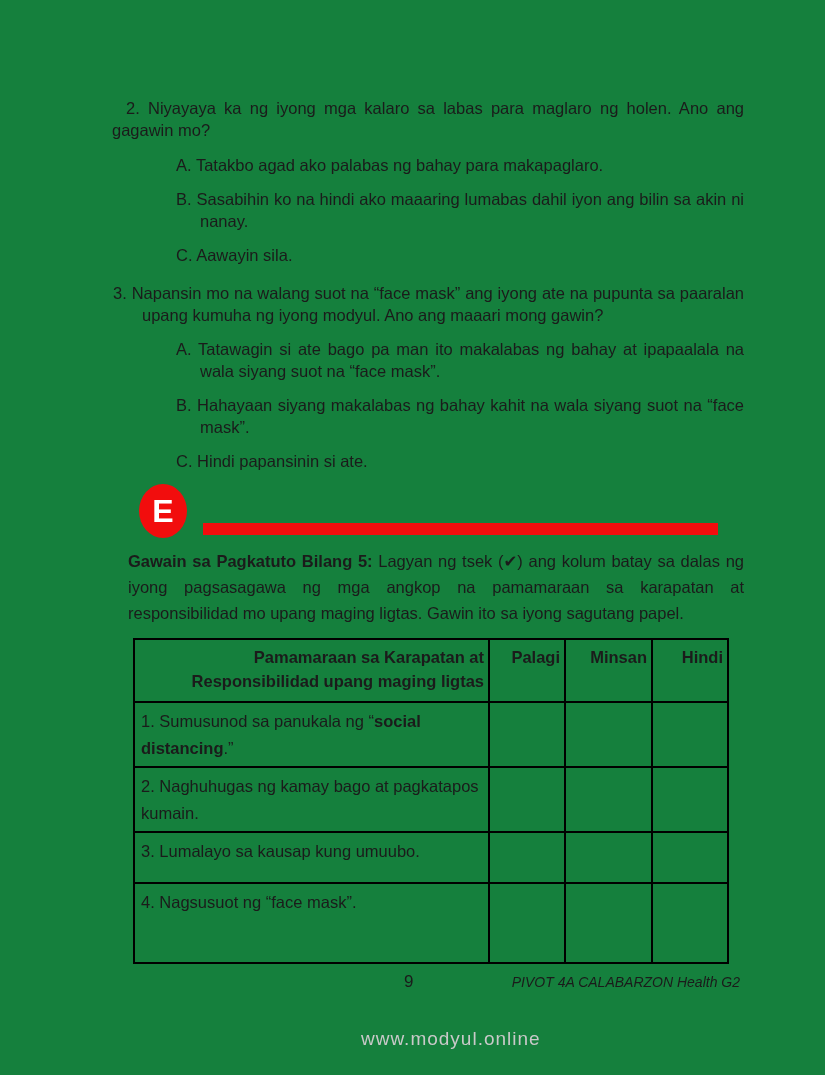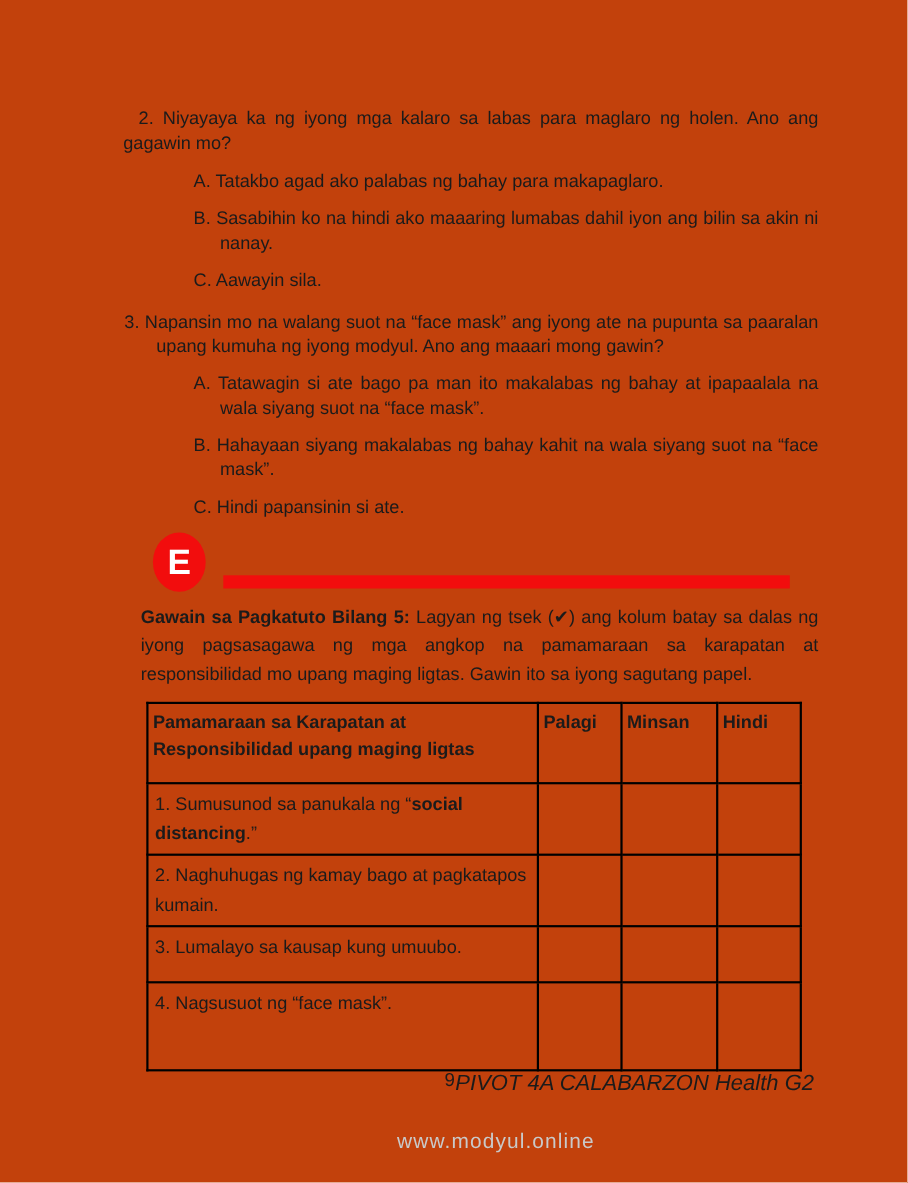--- a/index.html
+++ b/index.html
@@ -1,21 +1,21 @@
 <!DOCTYPE html>
 <html><head>
 <meta charset="utf-8">
 <style>
   * { box-sizing: border-box; margin: 0; padding: 0; }
   html, body { background: #ffffff; }
   .page {
     position: relative;
     width: 825px;
     height: 1075px;
-    background: #c2410c;
+    background: #15803d;
     font-family: "Liberation Sans", "DejaVu Sans", sans-serif;
     color: #1b1b1b;
     overflow: hidden;
   }
   .content {
     position: absolute;
     left: 112px;
     top: 97px;
     width: 632px;
     font-size: 16.5px;
@@ -81,23 +81,23 @@
     width: 594px;
     table-layout: fixed;
   }
   .practices-table th, .practices-table td {
     border: 2px solid #000000;
     font-size: 16.5px;
     vertical-align: top;
   }
   .practices-table th {
     font-weight: bold;
-    text-align: left;
+    text-align: right;
     line-height: 24px;
-    padding: 5px 4px 18px 4px;
+    padding: 5px 4px 8px 4px;
   }
   .practices-table td.statement {
     text-align: left;
     line-height: 27px;
     padding: 5px 8px 4px 6px;
   }
   .col-statement { width: 355px; }
   .col-palagi { width: 76px; }
   .col-minsan { width: 87px; }
   .col-hindi  { width: 76px; }
@@ -110,21 +110,21 @@
   .footer-page-number {
     position: absolute;
     left: 404px;
     top: 972px;
     font-size: 17px;
   }
   .footer-source {
     position: absolute;
     right: 85px;
     top: 974px;
-    font-size: 20px;
+    font-size: 14px;
     font-style: italic;
   }
   .watermark {
     position: absolute;
     left: 332px;
     top: 1028px;
     font-size: 19px;
     letter-spacing: 1px;
     color: #c9c9c9;
     margin-left: 29px;

